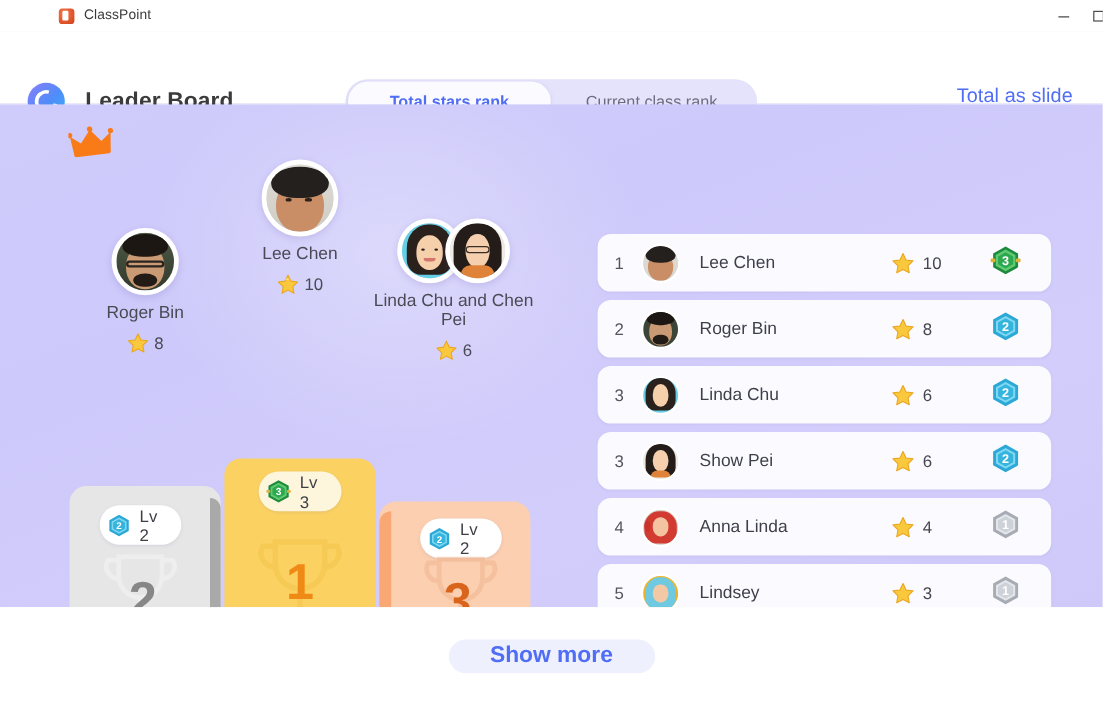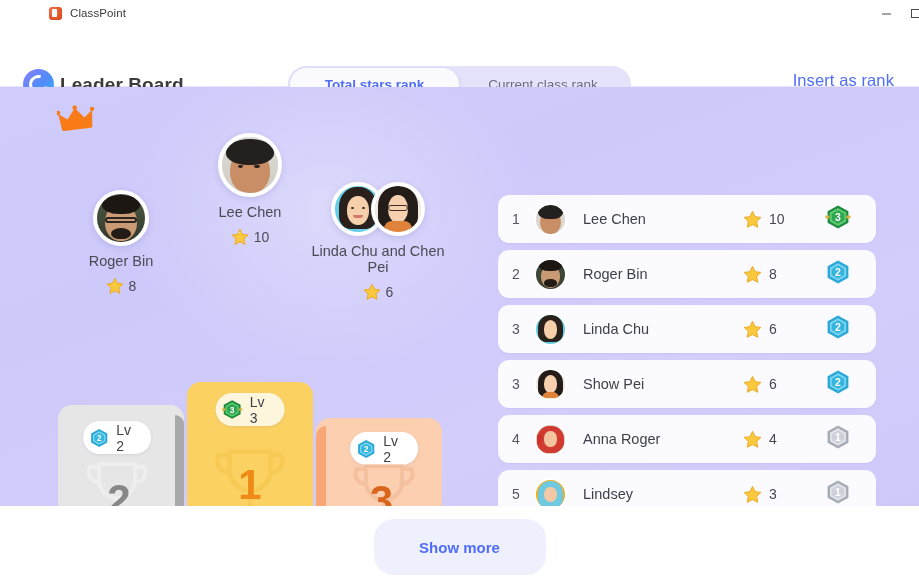--- a/index.html
+++ b/index.html
@@ -30,21 +30,21 @@
   .tb-title{font-size:11.5px;color:#3a3a3a;letter-spacing:.1px;}
   .wctrls{margin-left:auto;display:flex;height:26px;}
   .wc{width:29px;height:26px;display:flex;align-items:center;justify-content:center;color:#4a4a4a;}
   .wc svg{display:block;}
 
   
   .header{
     position:absolute;left:0;top:26px;width:919px;height:60px;
     background:#fff;border-bottom:1px solid #e7e5f7;
   }
-  .brand{position:absolute;left:23px;top:43px;display:flex;align-items:center;gap:6px;}
+  .brand{position:absolute;left:23px;top:43px;display:flex;align-items:center;gap:17px;}
   .brand-mark{
     width:31px;height:31px;border-radius:50%;
     background:linear-gradient(135deg,#8a7dfb 0%,#4f8df9 55%,#35b6f5 100%);
     position:relative;flex:0 0 auto;
   }
   .brand-mark:before{
     content:"";position:absolute;left:6px;top:6px;width:19px;height:19px;
     border-radius:50%;border:3.2px solid #fff;
     border-right-color:transparent;transform:rotate(-30deg);
     box-sizing:border-box;
@@ -182,23 +182,23 @@
 
   
   .star{display:block;}
 
   
   .footer{
     position:absolute;left:0;top:506px;width:919px;height:82px;background:#fff;
     display:flex;align-items:center;justify-content:center;
   }
   .showmore{
-    width:172px;height:56px;border-radius:20px;background:#eef0fe;
+    width:172px;height:28px;border-radius:20px;background:#eef0fe;
     display:flex;align-items:center;justify-content:center;
-    font-size:15px;color:#4f6df5;cursor:pointer;font-weight:bold;
+    font-size:19px;color:#4f6df5;cursor:pointer;font-weight:bold;
     border:none;font-family:"Liberation Sans", sans-serif;
   }
 
   
   .face{position:absolute;inset:0;}
   .face .bg{position:absolute;inset:0;}
   .face .hair{position:absolute;border-radius:50% 50% 45% 45%;}
   .face .skin{position:absolute;border-radius:48%;}
 </style>
 </head>
@@ -233,21 +233,21 @@
     <div class="brand">
       <div class="brand-mark"></div>
       <div class="brand-text">Leader Board</div>
     </div>
 
     <div class="tabs">
       <div class="tab tab-1 active">Total stars rank</div>
       <div class="tab tab-2">Current class rank</div>
     </div>
 
-    <div class="insert-slide">Insert as rank</div>
+    <div class="insert-slide">Total as slide</div>
   </div>
 
   <div class="panel">
 
     <div class="podium">
 
       <svg class="crown" viewBox="0 0 40 27">
         <g transform="rotate(-7 20 14)">
           <path d="M4 24 L2 7 L11 14 L20 3 L29 14 L38 7 L36 24 Z" fill="#F97B18"></path>
           <rect x="4" y="21" width="32" height="4.5" rx="1.5" fill="#F97B18"></rect>
@@ -505,21 +505,21 @@
       <div class="row">
         <div class="r-rank">4</div>
         <div class="r-av">
           <div class="face">
               <div class="bg" style="background:#d9cfc4"></div>
             <div style="position:absolute;left:4%;top:4%;width:92%;height:96%;background:#d23b32;border-radius:46% 46% 34% 34%"></div>
             <div class="skin" style="left:28%;top:24%;width:44%;height:52%;background:#f3c49f"></div>
             <div style="position:absolute;left:4%;top:34%;width:16%;height:30%;background:#c9332b;border-radius:50%"></div>
             </div>
         </div>
-        <div class="r-name">Anna Roger</div>
+        <div class="r-name">Anna Linda</div>
         <div class="r-stars">
           <svg width="19" height="19" viewBox="0 0 20 20">
             <path d="M10 1.4 L12.7 7 L18.8 7.8 L14.4 12.1 L15.5 18.2 L10 15.3 L4.5 18.2 L5.6 12.1 L1.2 7.8 L7.3 7 Z" fill="#F9C83D" stroke="#EBA61E" stroke-width="1" stroke-linejoin="round"></path>
             </svg>
           <span>4</span>
         </div>
         <div class="r-badge">
           <svg width="26" height="26" viewBox="0 0 26 26">
             <polygon points="13,1.5 23.4,7.2 23.4,18.8 13,24.5 2.6,18.8 2.6,7.2" fill="#A7ABB4"></polygon>
             <polygon points="13,4.3 21,8.7 21,17.3 13,21.7 5,17.3 5,8.7" fill="#E3E6EA"></polygon>

